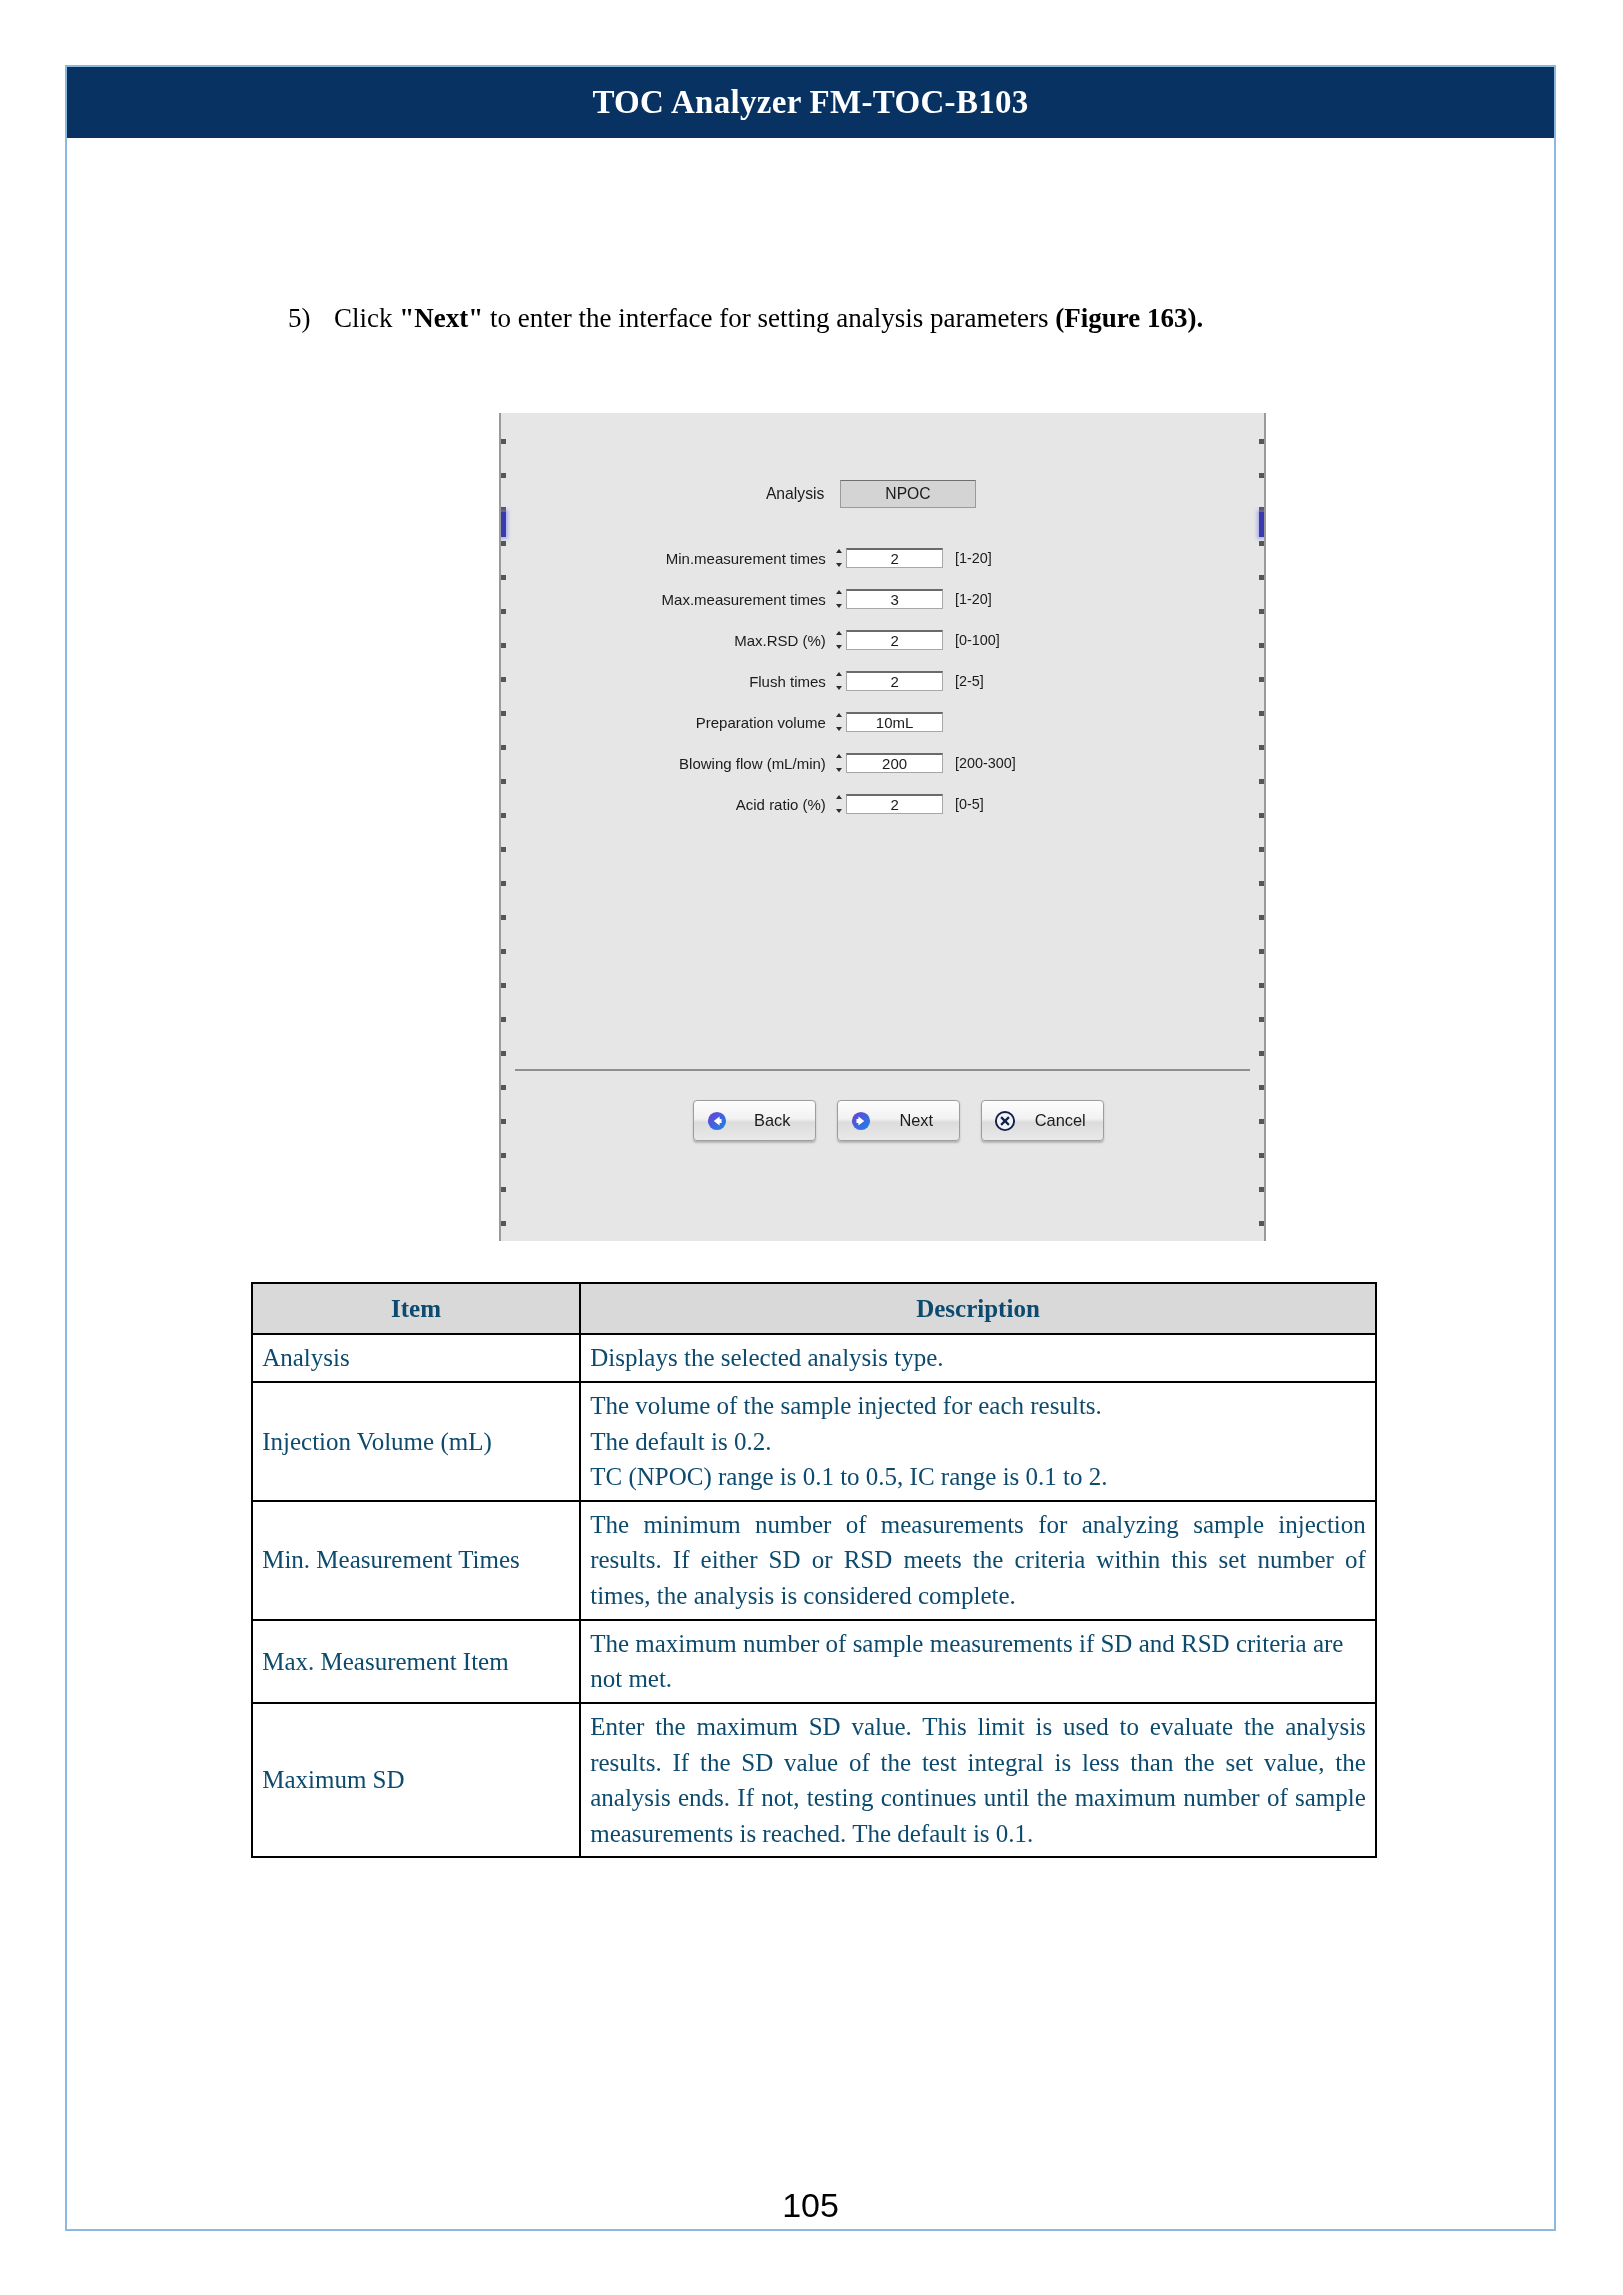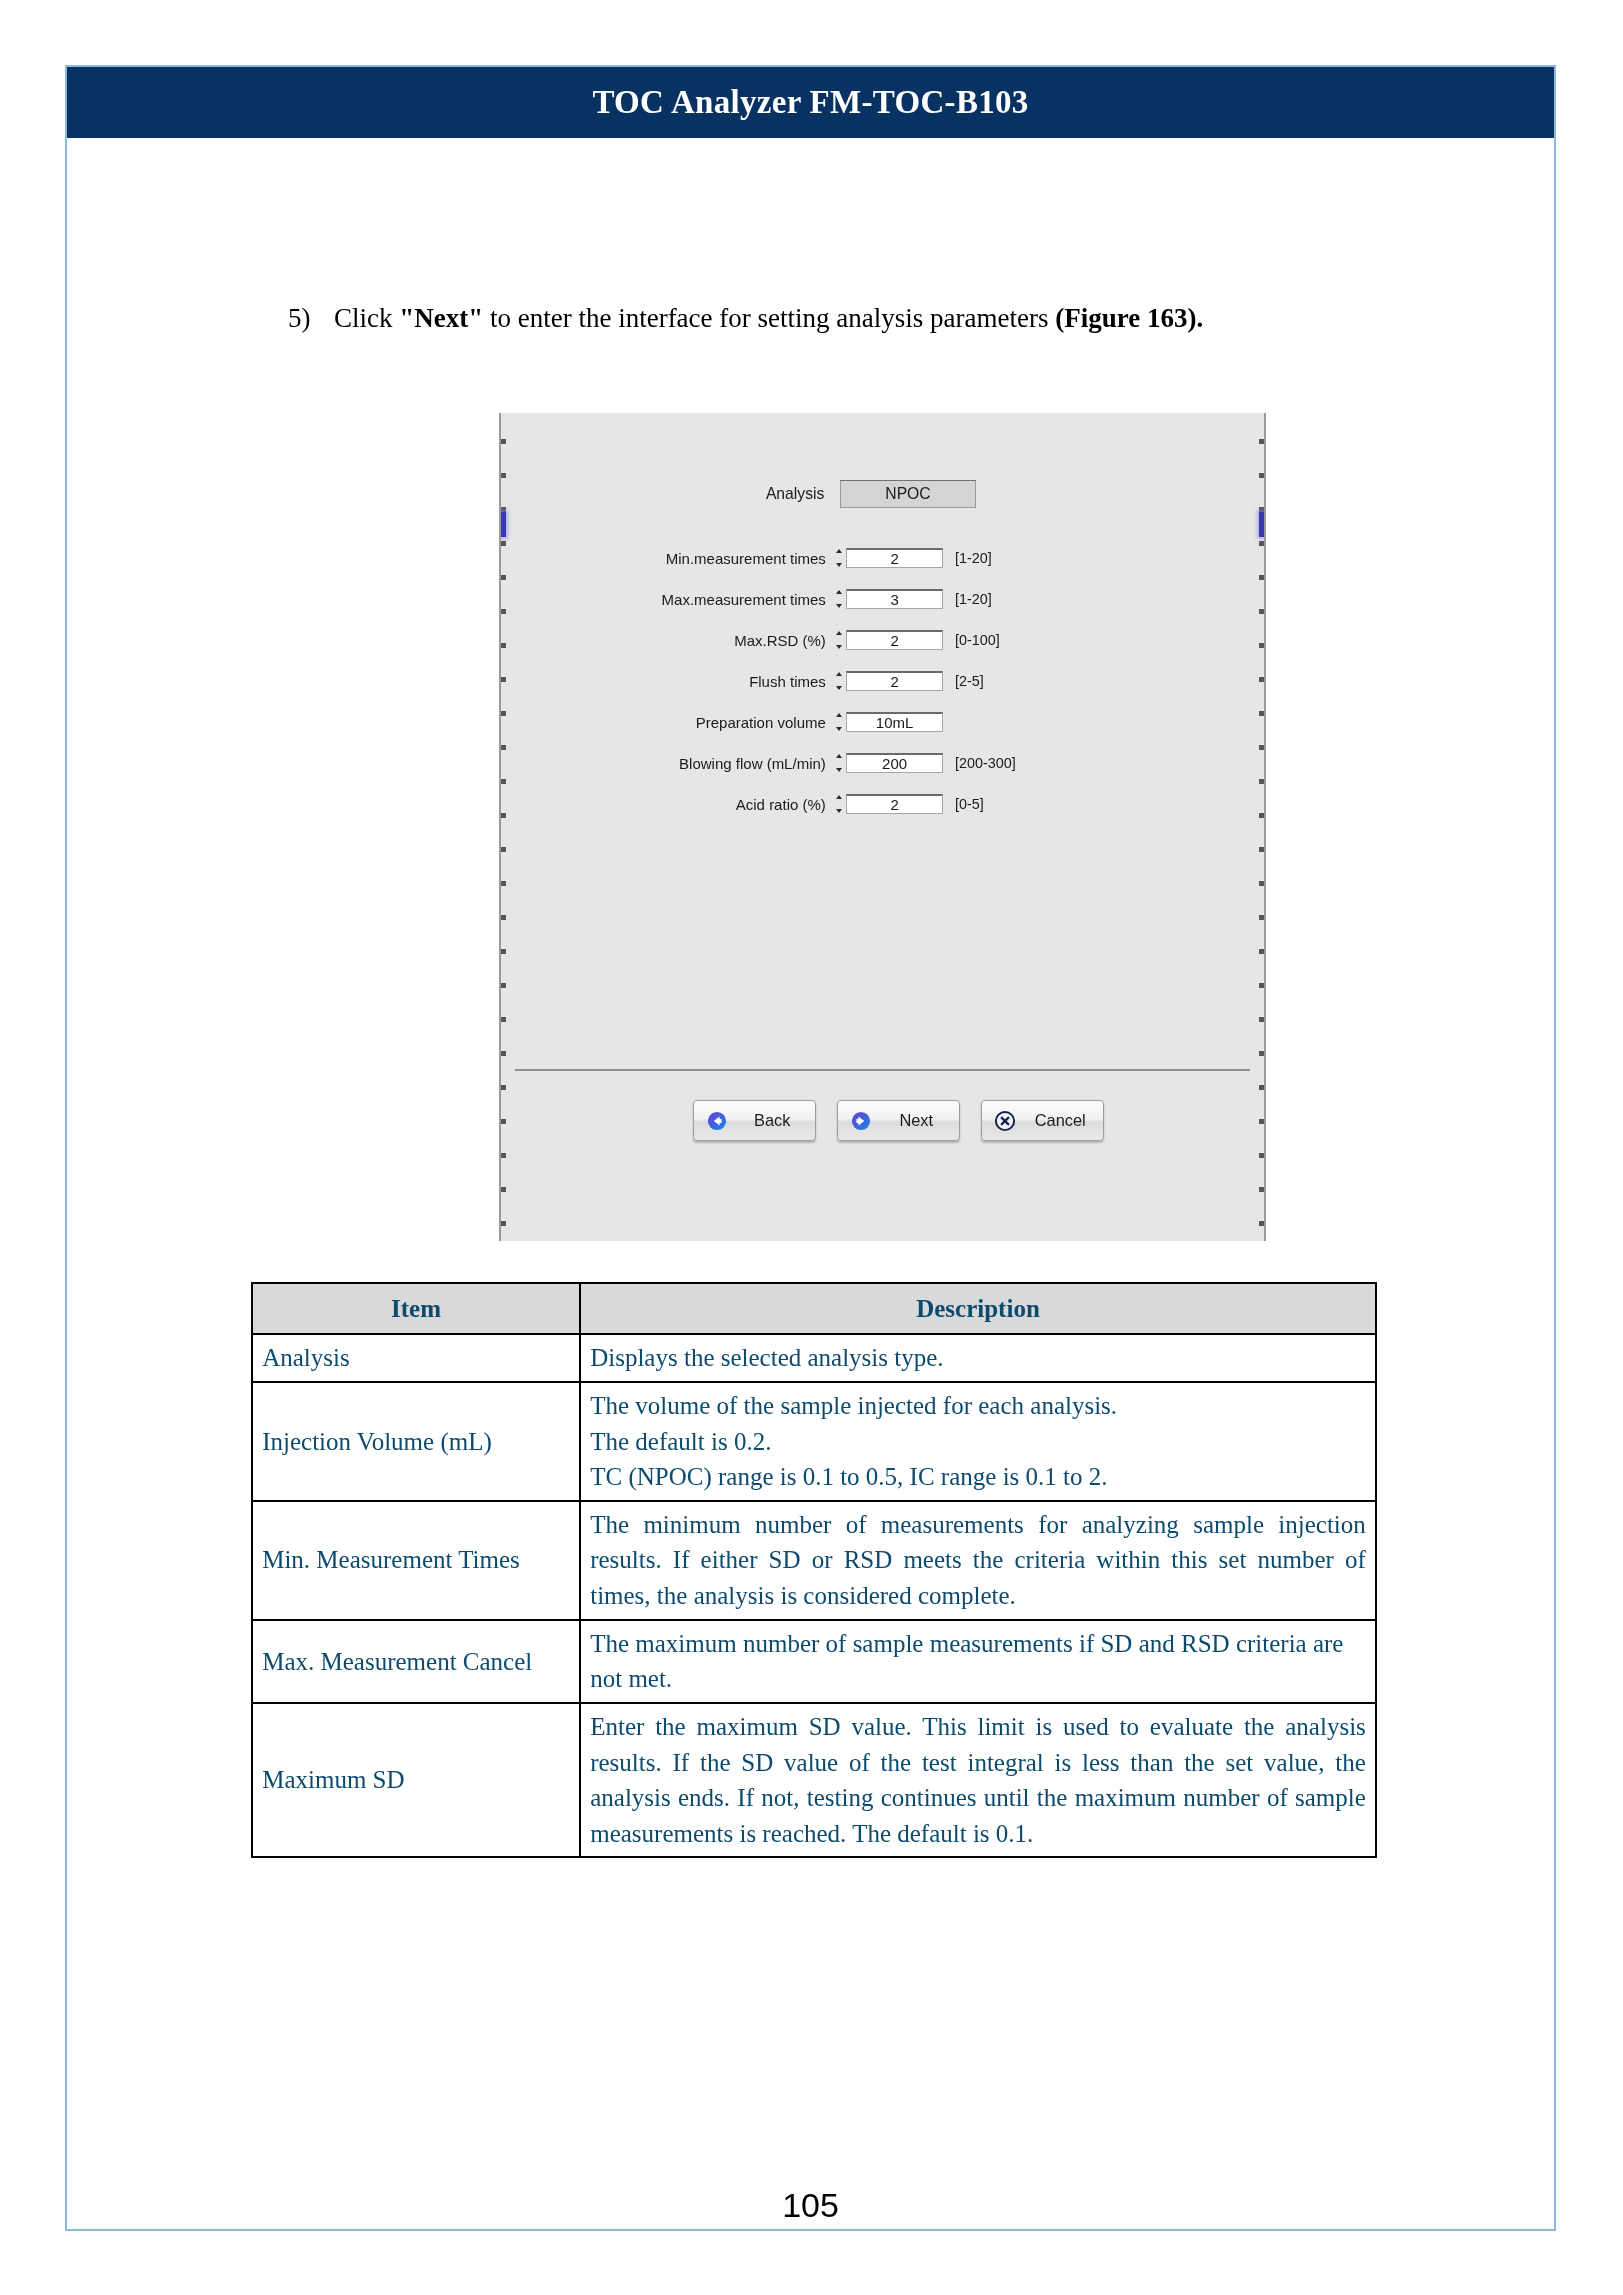--- a/index.html
+++ b/index.html
@@ -469,31 +469,31 @@
         </tr>
       </thead>
       <tbody id="table-body">
           <tr>
             <td class="item-cell">Analysis</td>
             <td class="desc-cell"><span class="">Displays the selected analysis type.</span></td>
           </tr>
           <tr>
             <td class="item-cell">Injection Volume (mL)</td>
             <td class="desc-cell">
-              <span class="line">The volume of the sample injected for each analysis.</span>
+              <span class="line">The volume of the sample injected for each results.</span>
               <span class="line">The default is 0.2.</span>
               <span class="line">TC (NPOC) range is 0.1 to 0.5, IC range is 0.1 to 2.</span>
             </td>
           </tr>
           <tr>
             <td class="item-cell">Min. Measurement Times</td>
             <td class="desc-cell justify"><span class="">The minimum number of measurements for analyzing sample injection results. If either SD or RSD meets the criteria within this set number of times, the analysis is considered complete.</span></td>
           </tr>
           <tr>
-            <td class="item-cell">Max. Measurement Cancel</td>
+            <td class="item-cell">Max. Measurement Item</td>
             <td class="desc-cell"><span class="">The maximum number of sample measurements if SD and  RSD criteria are not met.</span></td>
           </tr>
           <tr>
             <td class="item-cell">Maximum SD</td>
             <td class="desc-cell justify"><span class="">Enter the maximum SD value. This limit is used to evaluate the analysis results. If the SD value of the test integral is less than the set value, the analysis ends. If not, testing continues until the maximum number of sample measurements is reached. The default is 0.1.</span></td>
           </tr>
         </tbody>
     </table>
 
     <div id="page-number">105</div>

